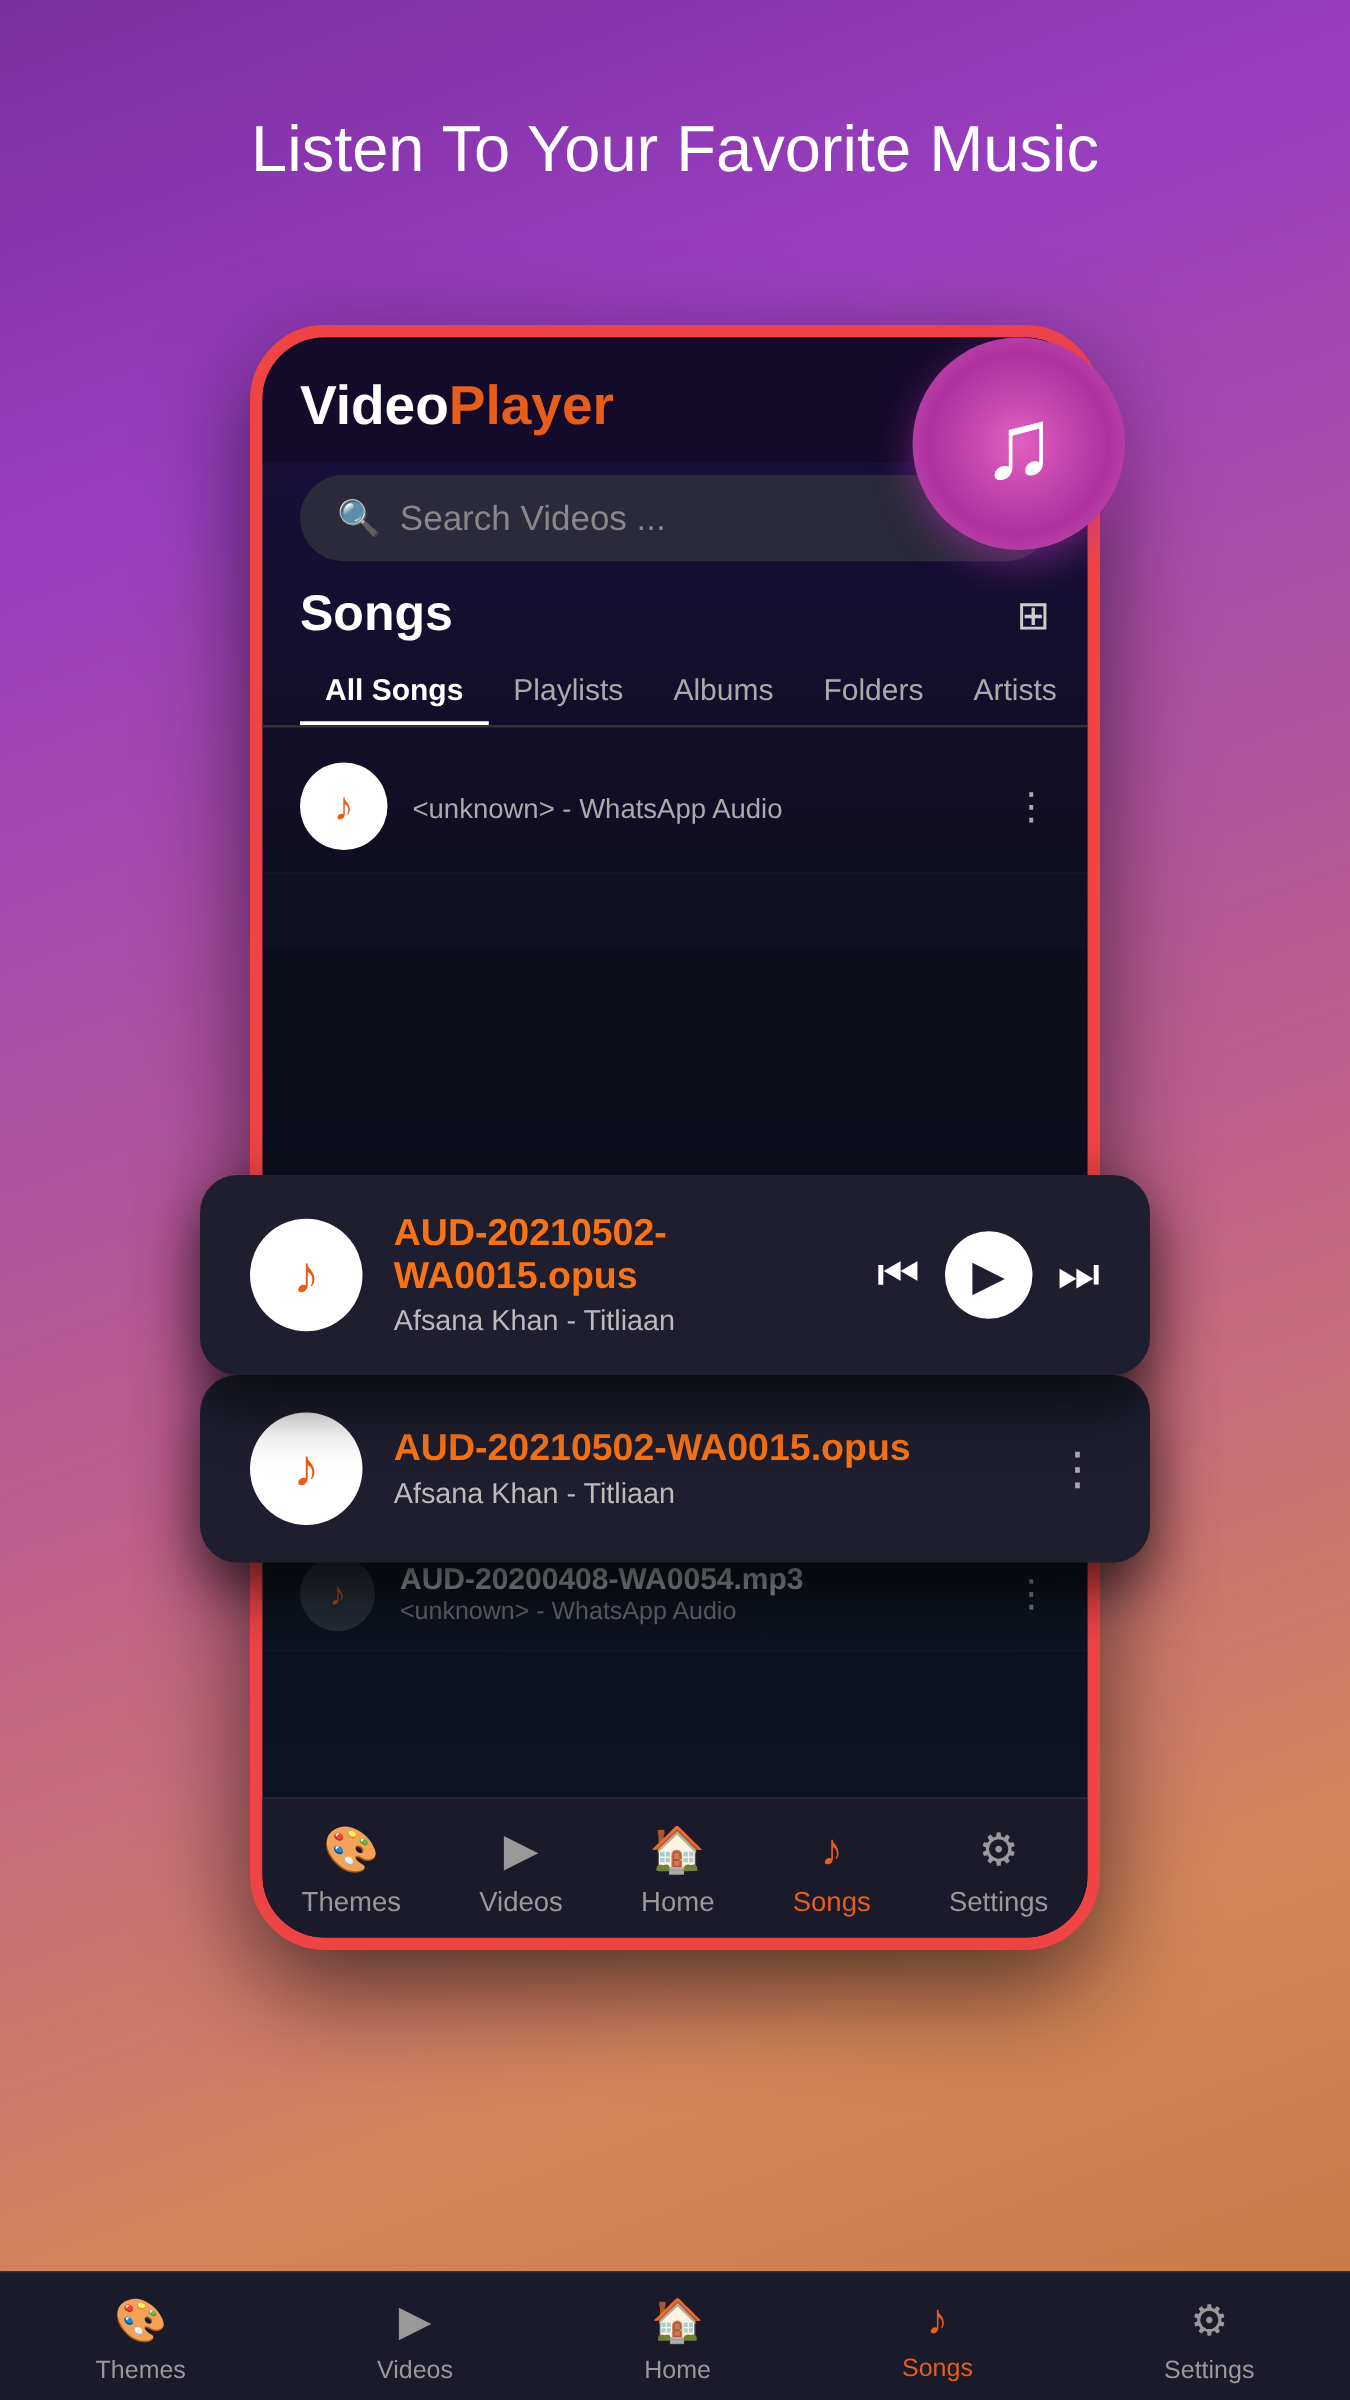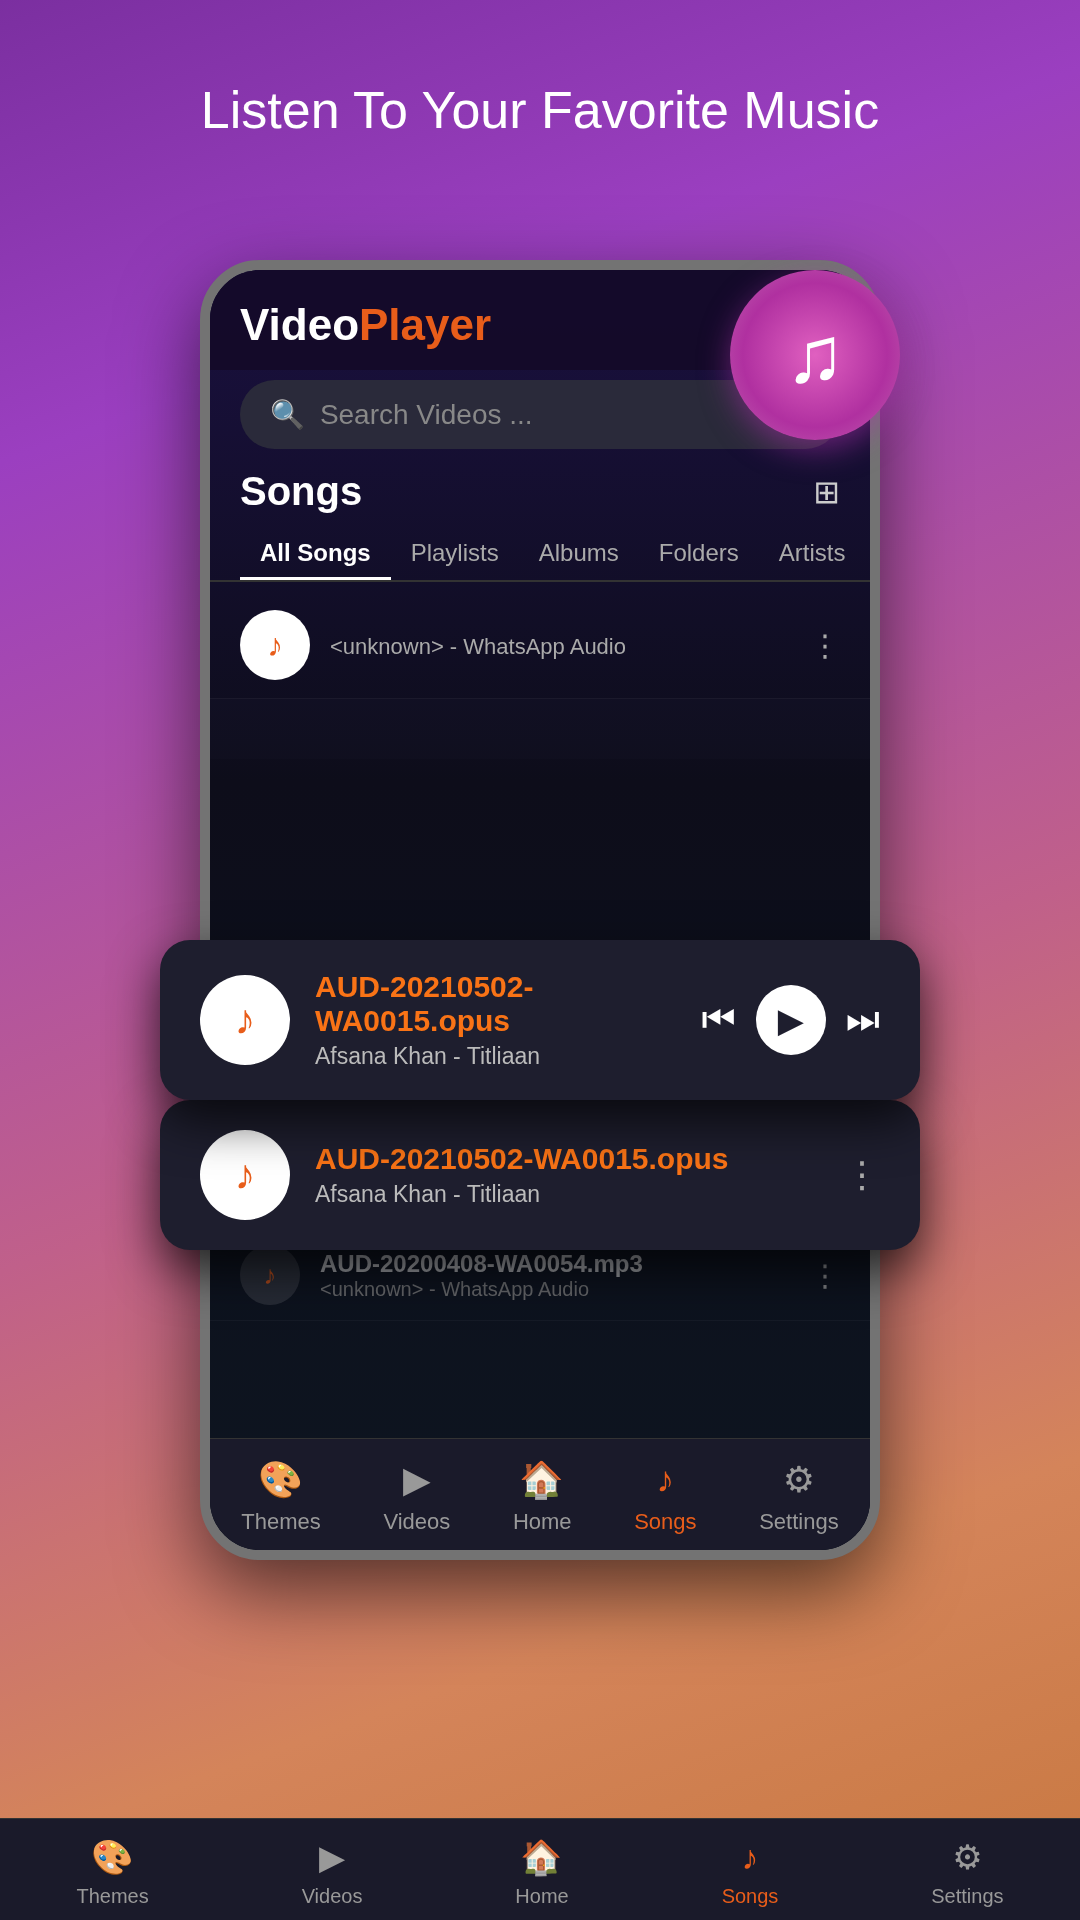--- a/index.html
+++ b/index.html
@@ -23,41 +23,42 @@
       color: white;
       line-height: 1.1;
     }
     .header-title .orange {
       color: #e85d1a;
     }
     .header-subtitle {
       font-size: 52px;
       color: white;
       font-weight: 400;
+      margin-top: 10px;
     }
 
     
     .phone-container {
       position: absolute;
       top: 260px;
       left: 50%;
       transform: translateX(-50%);
       width: 680px;
       height: 1400px;
     }
 
     .phone-mockup {
       position: absolute;
       top: 0;
       left: 0;
       width: 680px;
       height: 1300px;
       background: #1a1a2e;
       border-radius: 60px;
-      border: 10px solid #737373;
+      border: 10px solid #ef4444;
       overflow: hidden;
       box-shadow: 0 30px 80px rgba(0,0,0,0.6);
     }
 
     
     .music-bubble {
       position: absolute;
       top: 10px;
       right: -20px;
       width: 170px;

